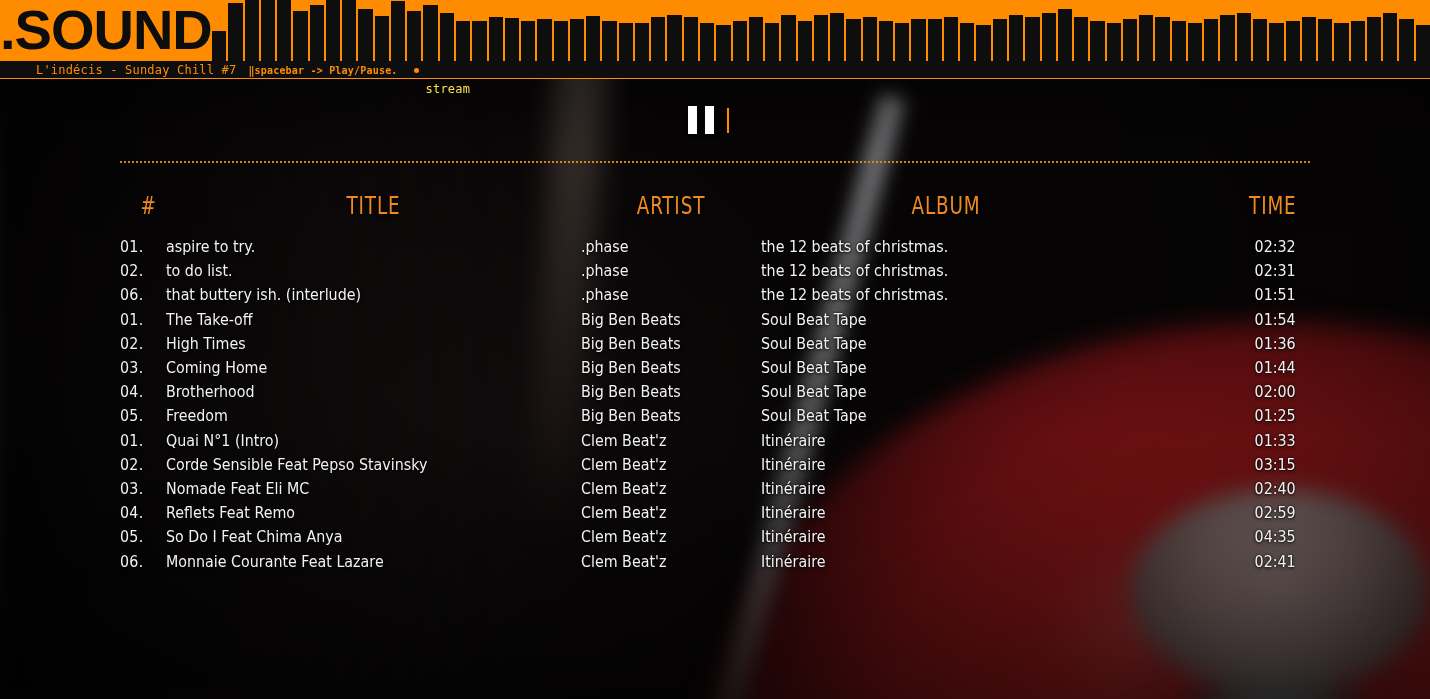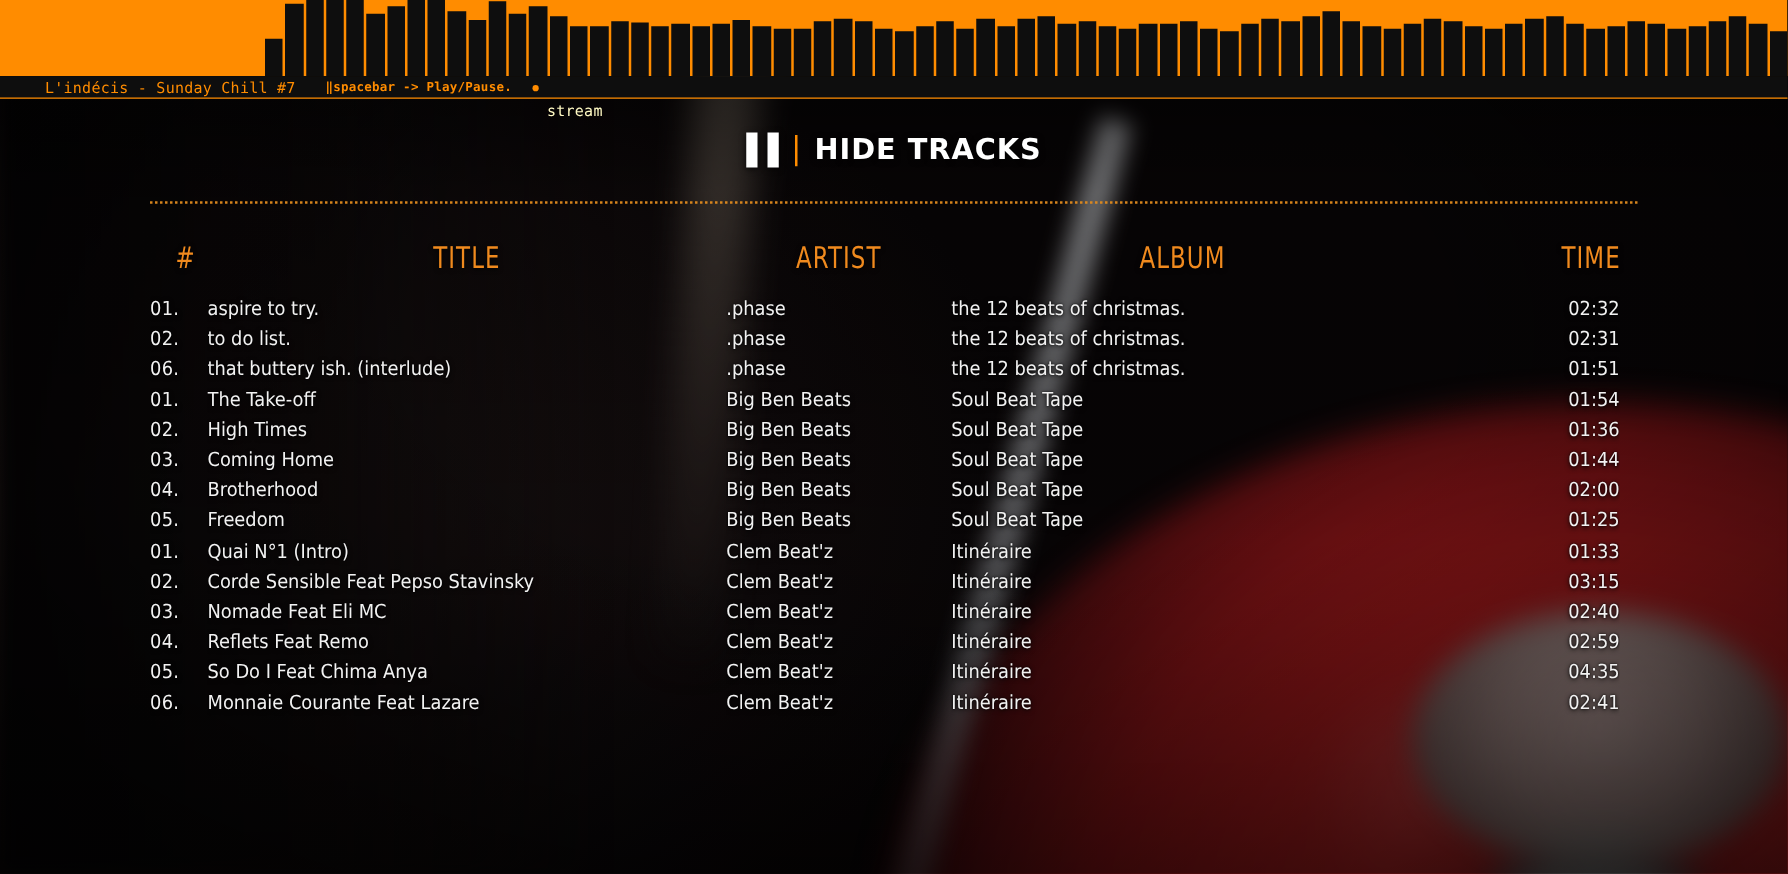--- a/index.html
+++ b/index.html
@@ -144,21 +144,21 @@
     font-size: 11px;
     letter-spacing: 0.2px;
     white-space: nowrap;
   }
   #statusbar .np {
     margin-left: 36px;
     font-size: 12px;
     font-family: "DejaVu Sans Mono", monospace;
   }
   #statusbar .hint {
-    margin-left: 24px;
+    margin-left: 12px;
     font-size: 10px;
     font-weight: bold;
     font-family: "DejaVu Sans Mono", monospace;
   }
   #statusbar .pauseglyph {
     display: inline-block;
     letter-spacing: -1px;
     margin-right: 1px;
   }
   #statusbar .streamwrap {
@@ -379,42 +379,42 @@
       <i style="height: 40px; background: rgb(14, 14, 14);"></i>
       <i style="height: 44px; background: rgb(14, 14, 14);"></i>
       <i style="height: 42px; background: rgb(14, 14, 14);"></i>
       <i style="height: 38px; background: rgb(14, 14, 14);"></i>
       <i style="height: 40px; background: rgb(14, 14, 14);"></i>
       <i style="height: 44px; background: rgb(14, 14, 14);"></i>
       <i style="height: 48px; background: rgb(14, 14, 14);"></i>
       <i style="height: 42px; background: rgb(14, 14, 14);"></i>
       <i style="height: 36px; background: rgb(14, 14, 14);"></i>
     </div>
+  <div id="logo" style="color: rgb(13, 13, 13);">.SOUND</div>
 </div>
 
 <div id="statusbar" style="background: rgb(14, 14, 14);">
   <span class="np" style="color: rgb(255, 140, 0);">L'indécis - Sunday Chill #7</span>
   <span class="hint" style="color: rgb(255, 140, 0);"><span class="pauseglyph">‖</span><span>spacebar -&gt; Play/Pause.</span></span>
   <span class="streamwrap">
     <i class="dot" style="background: rgb(255, 140, 0);"></i>
-    <span class="stream" style="color: #fef9c3; margin-top: 38px;">stream</span>
+    <span class="stream" style="color: #fde047; margin-top: 38px;">stream</span>
   </span>
   <div class="statusline-bottom" style="background: rgb(255, 140, 0);"></div>
 </div>
 
 <div id="content">
 
 
   <div id="controls">
     <span id="pause-icon">
         <b></b>
         <b></b>
       </span>
     <span class="sep" style="background: rgb(255, 140, 0);"></span>
-    <span id="hide-tracks-label" style="color: rgb(255, 255, 255);">HIDE TRACKS</span>
   </div>
 
   <div id="tracklist-wrap">
     <div id="divider" style="border-top-color: rgb(224, 138, 30);"></div>
     <table id="tracks">
       <colgroup>
         <col class="c-num">
           <col class="c-title">
           <col class="c-artist">
           <col class="c-album">

